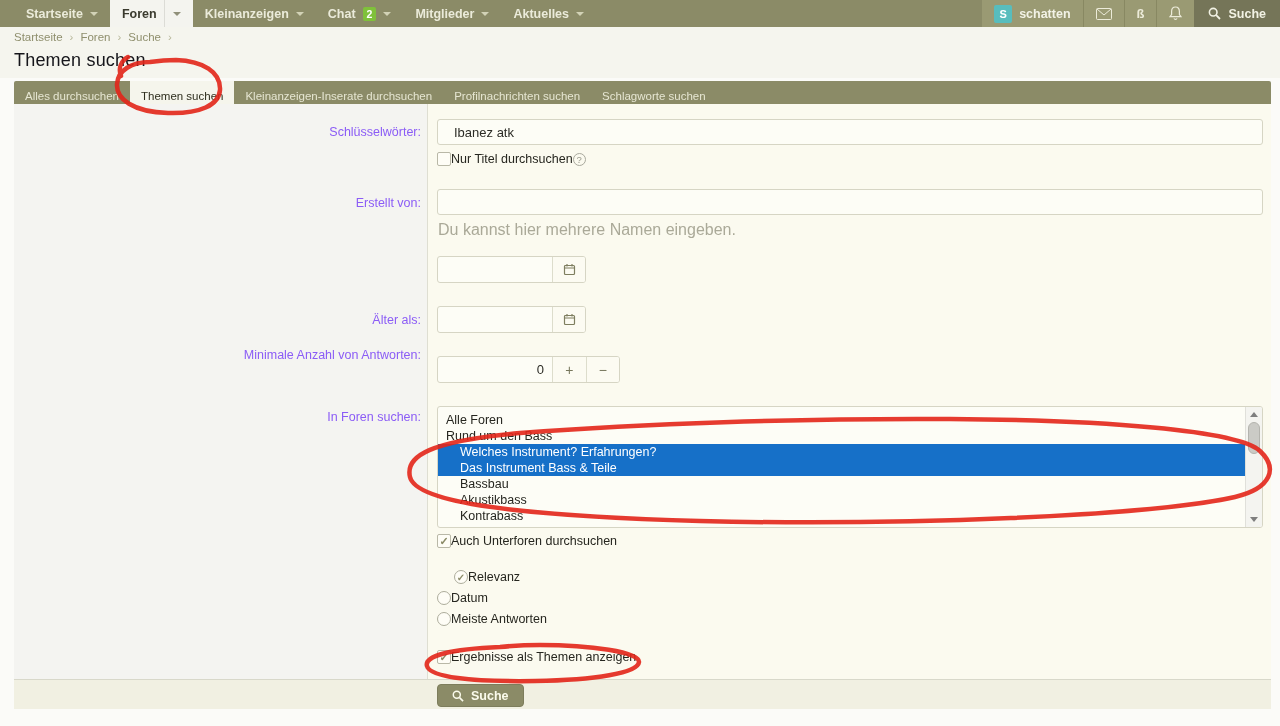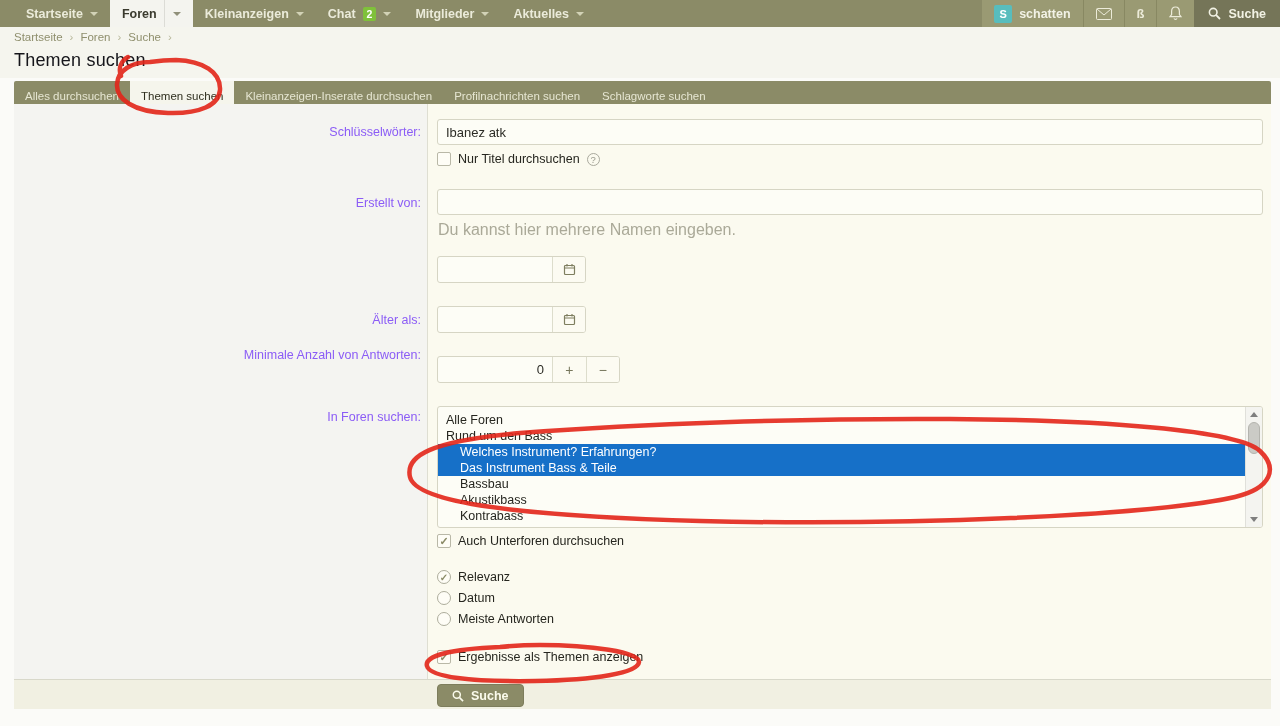--- a/index.html
+++ b/index.html
@@ -59,23 +59,23 @@
   }
   .subtab {
     display:flex; align-items:center; padding:0 11px; color:#e6e6d2; font-size:11.5px; cursor:pointer; white-space:nowrap;
   }
   .subtab.active { background:#f5f5ec; color:#2e2e1e; }
   
   .form { position:absolute; top:104px; left:14px; width:1257px; height:575px; background:#fbfaef; }
   .label-col { position:absolute; left:0; top:0; bottom:0; width:414px; background:#f4f4f1; border-right:1px solid #deded2; }
   .form-label { position:absolute; left:0; width:407px; text-align:right; font-size:12.5px; color:#8b5cf6; }
   .txt { position:absolute; background:#fdfdf6; border:1px solid #d6d5c4; border-radius:3px;
-         font-family:"Liberation Sans",sans-serif; font-size:13px; color:#2c2c26; padding:0 8px; height:26px; outline:none; }
+         font-family:"Liberation Sans",sans-serif; font-size:13px; color:#2c2c26; padding:0 16px; height:26px; outline:none; }
   .hint { position:absolute; font-size:16px; color:#aaa998;text-align:center; }
-  .check-row { position:absolute; display:flex; align-items:center; gap:7px; font-size:12.5px; color:#26261f; cursor:pointer; }
+  .check-row { position:absolute; display:flex; align-items:center; font-size:12.5px; color:#26261f; cursor:pointer; }
   .cbox {
     width:14px; height:14px; background:#fefdf6; border:1px solid #b9b8a7; border-radius:2px;
     display:flex; align-items:center; justify-content:center; font-size:11px; color:#8b8b67; flex:0 0 auto;
   }
   .cbox.checked::after { content:"✓"; font-weight:bold; }
   .radio {
     width:14px; height:14px; background:#fefdf6; border:1px solid #adad9c; border-radius:50%;
     display:flex; align-items:center; justify-content:center; font-size:10px; color:#8b8b67; flex:0 0 auto;
   }
   .radio.selected::after { content:"✓"; font-weight:bold; }
@@ -261,21 +261,21 @@
       <span class="arr up"></span>
       <span class="thumb"></span>
       <span class="arr down"></span>
     </div>
   </div>
   <div class="check-row" style="left:423px; top:430px;">
     <span class="cbox checked"></span>
     <span>Auch Unterforen durchsuchen</span>
   </div>
 
-  <div class="check-row" style="left:423px; top:466px;align-items:flex-end;">
+  <div class="check-row" style="left:440px; top:466px;align-items:flex-end;">
     <span class="radio selected"></span>
     <span>Relevanz</span>
   </div>
   <div class="check-row" style="left:423px; top:487px;">
     <span class="radio"></span>
     <span>Datum</span>
   </div>
   <div class="check-row" style="left:423px; top:508px;">
     <span class="radio"></span>
     <span>Meiste Antworten</span>

